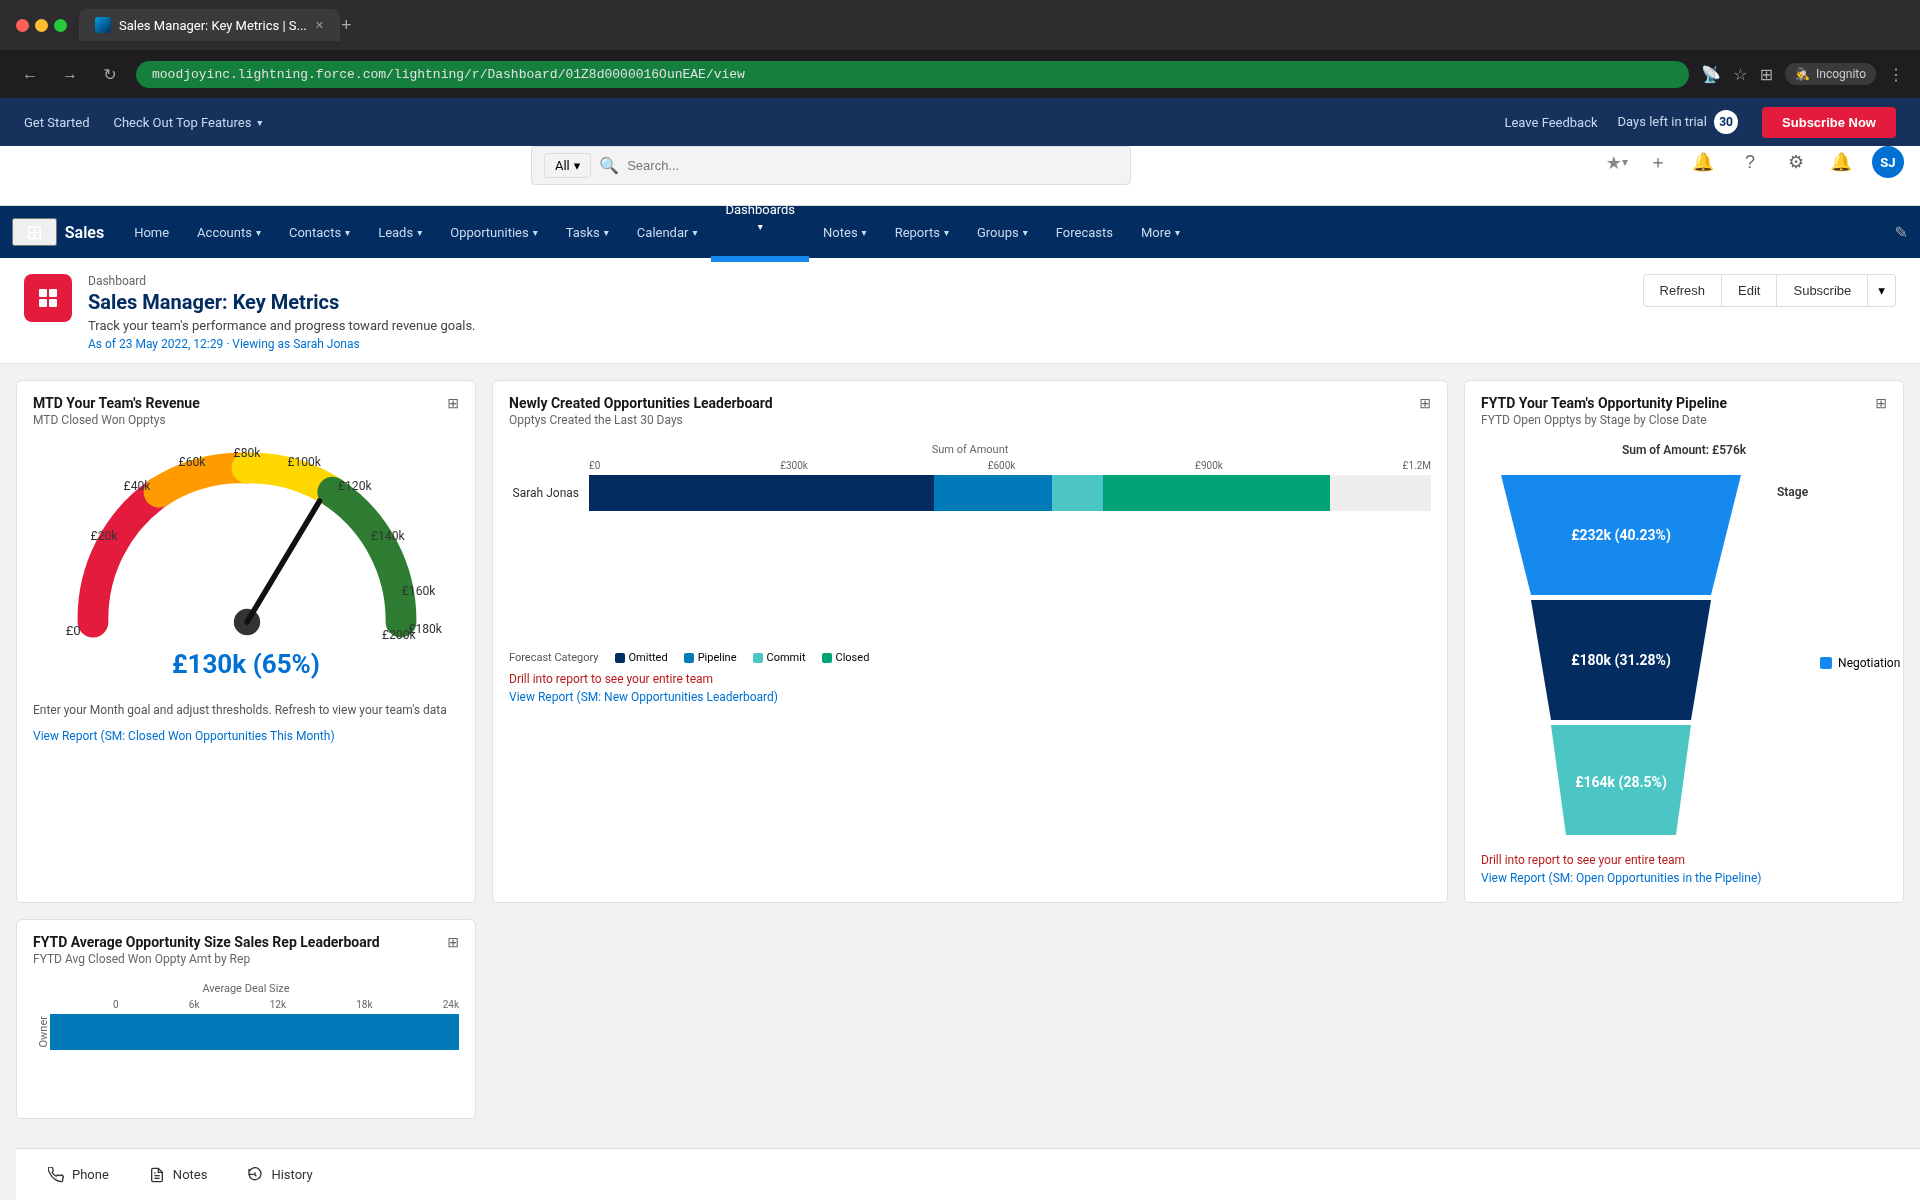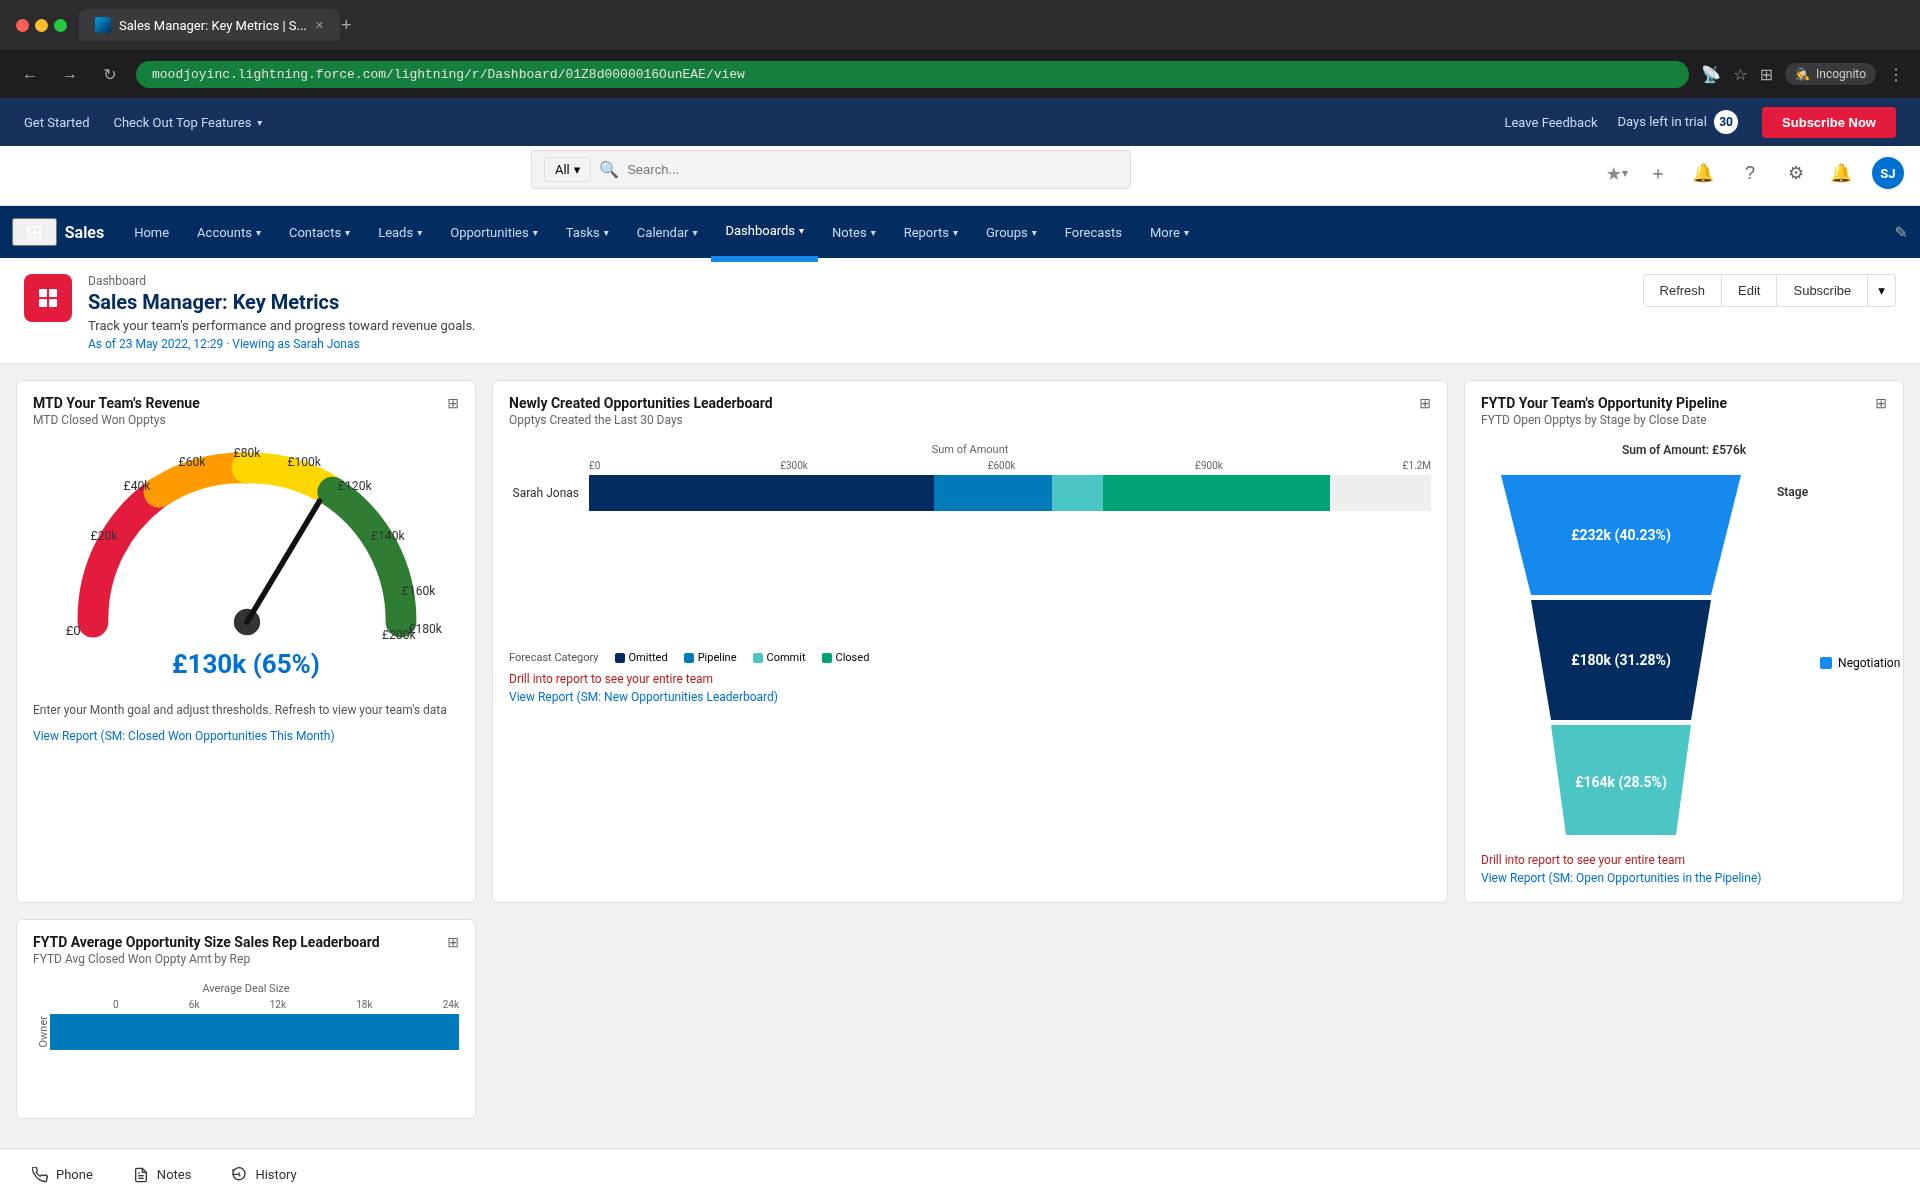--- a/index.html
+++ b/index.html
@@ -28,35 +28,35 @@
     
     .top-bar { background: #16325c; height: 48px; display: flex; align-items: center; padding: 0 24px; justify-content: space-between; }
     .top-bar-left { display: flex; gap: 24px; align-items: center; }
     .top-bar-link { color: #c9d9f0; font-size: 13px; cursor: pointer; text-decoration: none; display: flex; align-items: center; gap: 6px; }
     .top-bar-right { display: flex; align-items: center; gap: 20px; }
     .trial-text { color: #c9d9f0; font-size: 13px; }
     .trial-days { background: #fff; color: #032d60; border-radius: 50%; width: 24px; height: 24px; display: inline-flex; align-items: center; justify-content: center; font-weight: bold; font-size: 12px; margin: 0 4px; }
     .subscribe-btn { background: #e31c3d; color: #fff; border: none; border-radius: 4px; padding: 8px 20px; font-size: 13px; font-weight: 600; cursor: pointer; }
 
     
-    .app-nav { background: #fff; height: 60px; display: flex; align-items: flex-end; padding: 16px 16px; gap: 16px; border-bottom: 1px solid #ddd; }
+    .app-nav { background: #fff; height: 60px; display: flex; align-items: flex-start; padding: 0 16px; gap: 16px; border-bottom: 1px solid #ddd; }
     .search-bar { flex: 1; max-width: 600px; margin: 0 auto; display: flex; align-items: center; background: #f3f3f3; border: 1px solid #ddd; border-radius: 4px; padding: 6px 12px; gap: 8px; }
     .search-bar input { background: none; border: none; outline: none; font-size: 13px; color: #333; flex: 1; }
     .search-dropdown { background: #f3f3f3; border: 1px solid #ddd; border-radius: 4px; padding: 4px 10px; font-size: 13px; display: flex; align-items: center; gap: 4px; cursor: pointer; }
     .nav-icons { display: flex; gap: 14px; align-items: center; color: #666; }
     .nav-icon-btn { background: none; border: none; cursor: pointer; color: #666; font-size: 18px; width: 32px; height: 32px; display: flex; align-items: center; justify-content: center; }
     .star-bar { display: flex; align-items: center; }
     .avatar-circle { width: 32px; height: 32px; border-radius: 50%; background: #0070d2; display: flex; align-items: center; justify-content: center; color: white; font-size: 13px; font-weight: bold; }
 
     
     .sales-nav { background: #032d60; height: 52px; display: flex; align-items: center; padding: 0 12px; gap: 0; }
     .apps-grid-btn { color: #fff; font-size: 20px; cursor: pointer; padding: 0 12px; }
     .sales-brand { color: #fff; font-size: 16px; font-weight: 600; padding: 0 16px 0 8px; }
     .sales-nav-item { color: #c9d9f0; font-size: 13px; padding: 0 14px; height: 60px; display: flex; align-items: center; gap: 4px; cursor: pointer; text-decoration: none; position: relative; }
-    .sales-nav-item.active { color: #fff; border-bottom: 3px solid #0070d2; }
+    .sales-nav-item.active { color: #fff; border-bottom: 3px solid #0070d2; flex-direction: column; }
     .sales-nav-item.active::after { content: ''; position: absolute; bottom: 0; left: 0; right: 0; height: 3px; background: #1589ee; }
     .chevron-down { font-size: 10px; color: inherit; }
     .edit-icon { color: #aaa; font-size: 16px; margin-left: auto; cursor: pointer; }
 
     
     .dashboard-header { background: #fff; padding: 16px 24px 12px; border-bottom: 1px solid #e5e5e5; display: flex; align-items: flex-start; justify-content: space-between; }
     .dashboard-title-area { display: flex; gap: 16px; align-items: flex-start; }
     .dashboard-icon { width: 48px; height: 48px; background: #e31c3d; border-radius: 8px; display: flex; align-items: center; justify-content: center; color: white; font-size: 22px; }
     .dashboard-text-area { }
     .dashboard-breadcrumb { font-size: 12px; color: #666; margin-bottom: 2px; }
@@ -101,21 +101,21 @@
 
     .drill-link { font-size: 12px; color: #b91c1c; margin-top: 8px; }
     .link-blue { color: #0070d2; text-decoration: none; font-size: 12px; }
 
     
     .funnel-container { padding: 8px 16px 16px; }
     .funnel-legend-item { display: flex; align-items: center; gap: 6px; margin-bottom: 4px; }
     .funnel-dot { width: 12px; height: 12px; border-radius: 2px; }
 
     
-    .bottom-bar { position: fixed; bottom: 0; left: 0; right: 0; background: #fff; border-top: 1px solid #ddd; height: 52px; display: flex; align-items: center; padding: 0 32px; gap: 40px; z-index: 100; }
+    .bottom-bar { position: fixed; bottom: 0; left: 16px; right: 0; background: #fff; border-top: 1px solid #ddd; height: 52px; display: flex; align-items: center; padding: 0 32px; gap: 40px; z-index: 100; }
     .bottom-item { display: flex; align-items: center; gap: 8px; font-size: 13px; color: #333; cursor: pointer; }
     .bottom-item svg { width: 16px; height: 16px; }
 
     
     .left-col { display: flex; flex-direction: column; }
 
     
     .dashboard-row2 { padding: 0 16px 16px; display: grid; grid-template-columns: 460px 1fr; gap: 16px; }
 
     .avg-size-card { }

